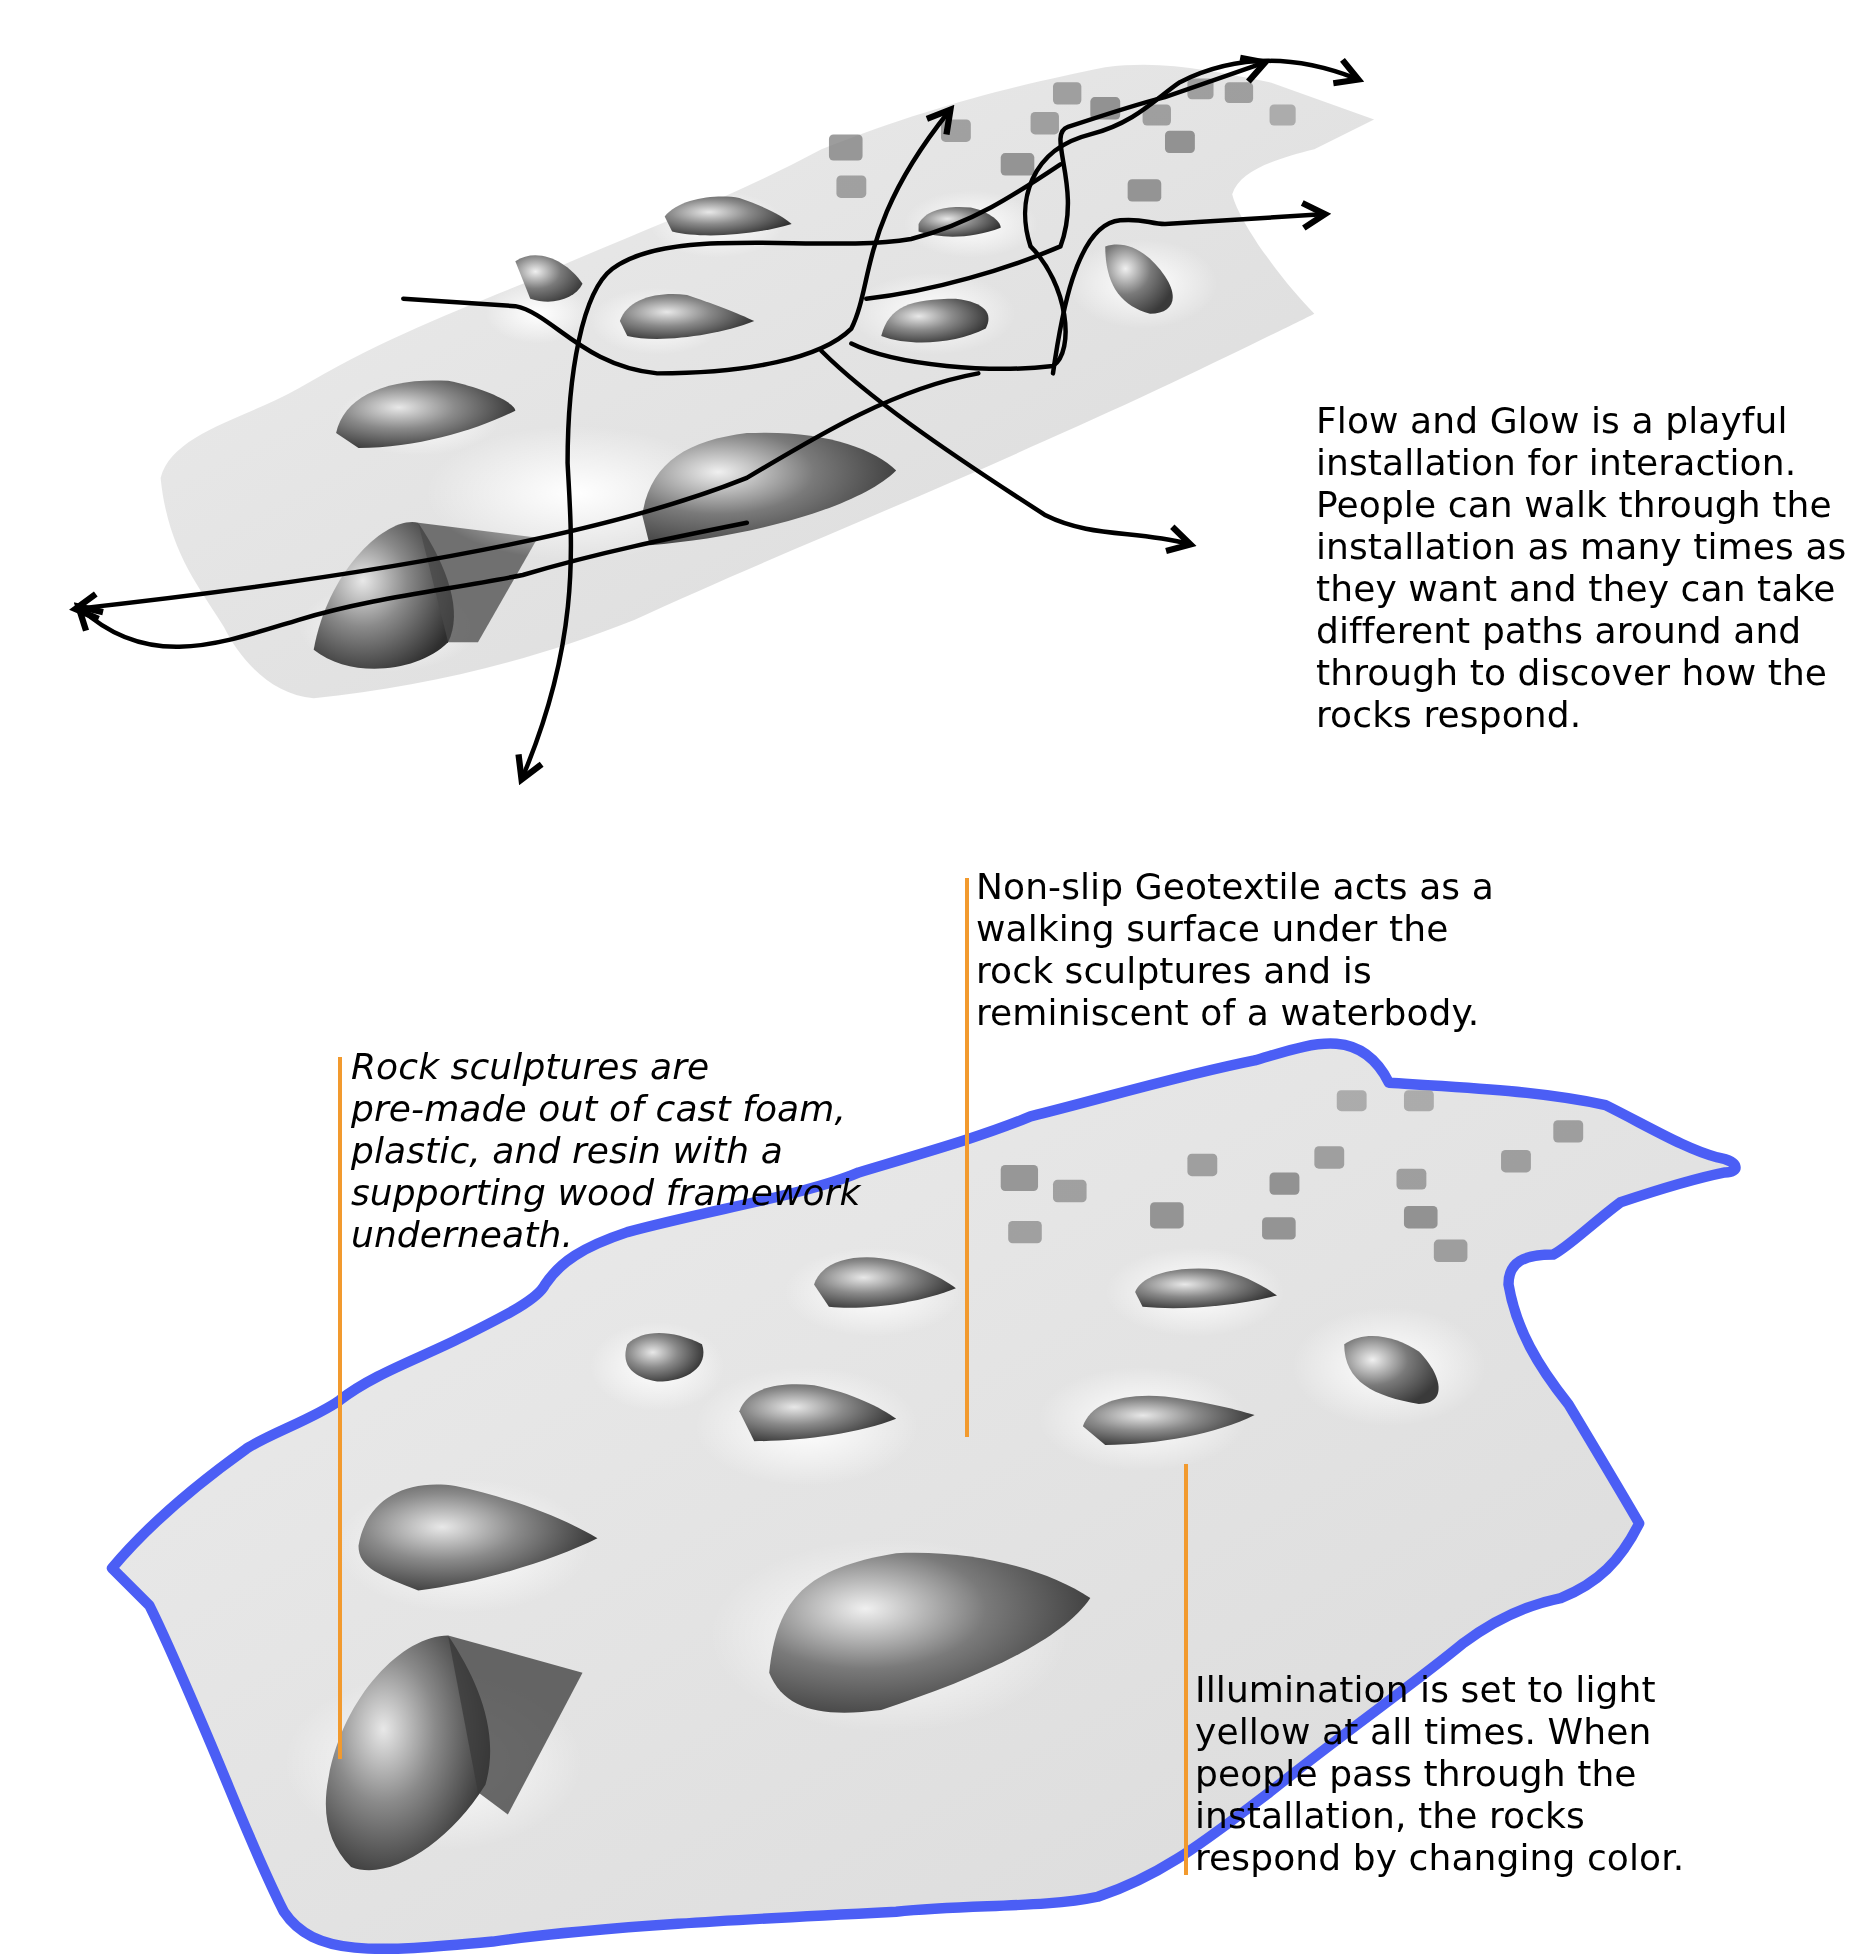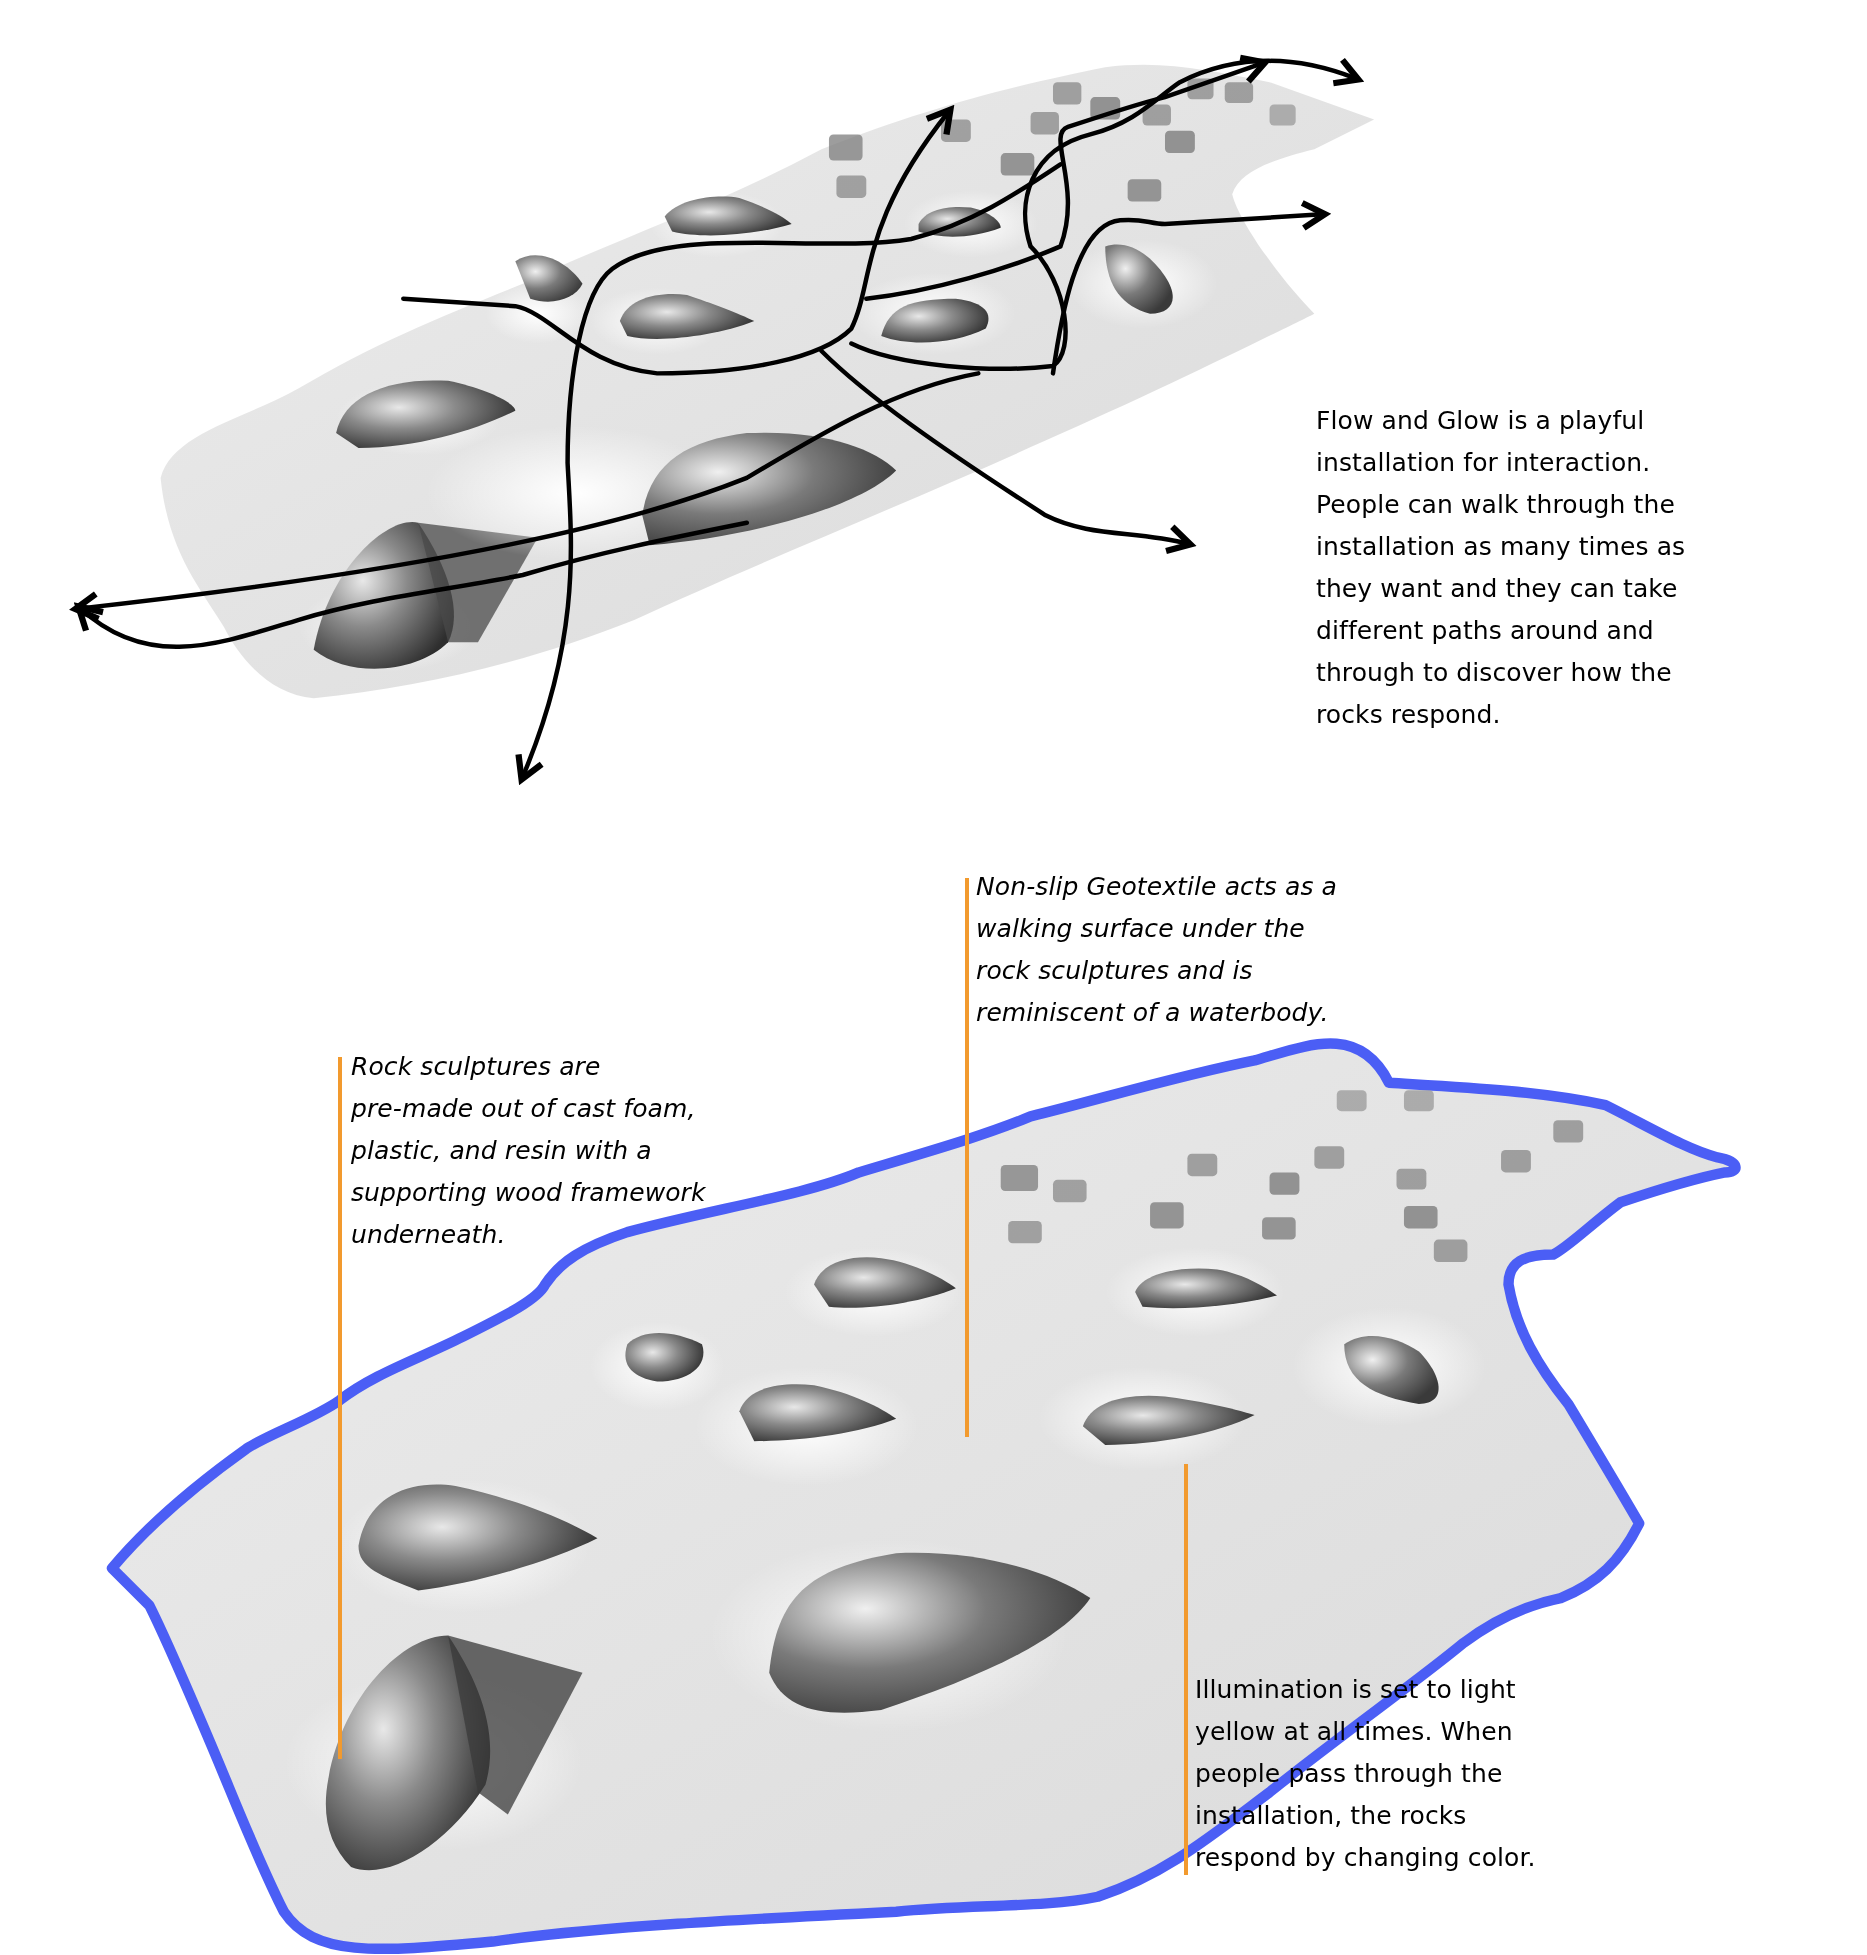--- a/index.html
+++ b/index.html
@@ -1,23 +1,23 @@
 <!DOCTYPE html>
 <html style="font-size:12px"><head>
 <meta charset="utf-8">
 <style>
   html, body { margin: 0; padding: 0; background: #ffffff; }
   body { width: 1867px; height: 1955px; position: relative; overflow: hidden;
          font-family: "DejaVu Sans", "Liberation Sans", sans-serif; color: #000; }
   .canvas { position: absolute; left: 0; top: 0; width: 1867px; height: 1955px; }
-  .annot { position: absolute; font-size: 25px; line-height: 42px; color: #000;
+  .annot { position: absolute; font-size: 36px; line-height: 42px; color: #000;
            white-space: pre-line; letter-spacing: 0.1px; }
   .leader { position: absolute; width: 3.7px; background: #f29a2e; }
   .intro { left: 1316px; top: 400px; width: 538px; }
-  .ann-geo { left: 976px; top: 866px; width: 538px; font-style: italic; }
+  .ann-geo { left: 976px; top: 866px; width: 538px; }
   .ann-rock { left: 351px; top: 1046px; width: 523px; font-style: italic; }
   .ann-illum { left: 1195px; top: 1669px; width: 523px; }
 </style>
 </head>
 <body>
 
 <svg class="canvas" viewBox="0 0 2500 2618" xmlns="http://www.w3.org/2000/svg">
   <defs>
     <radialGradient id="rockG" cx="35%" cy="40%" r="70%">
       <stop offset="0%" stop-color="#e8e8e8"></stop>

